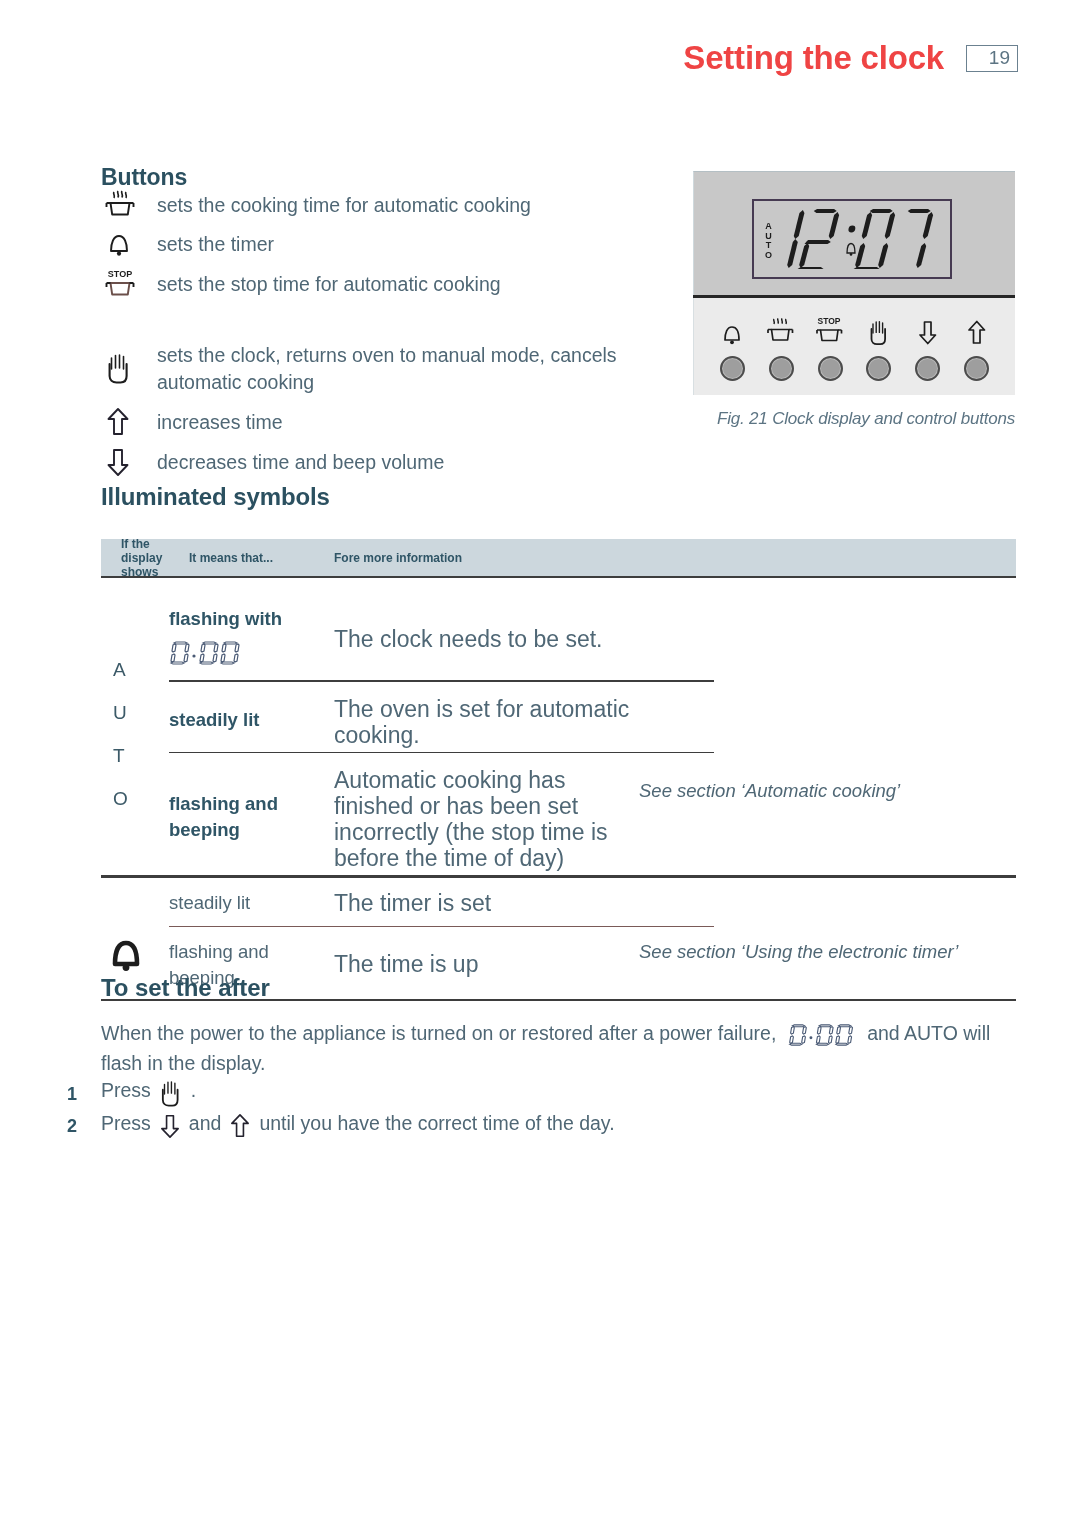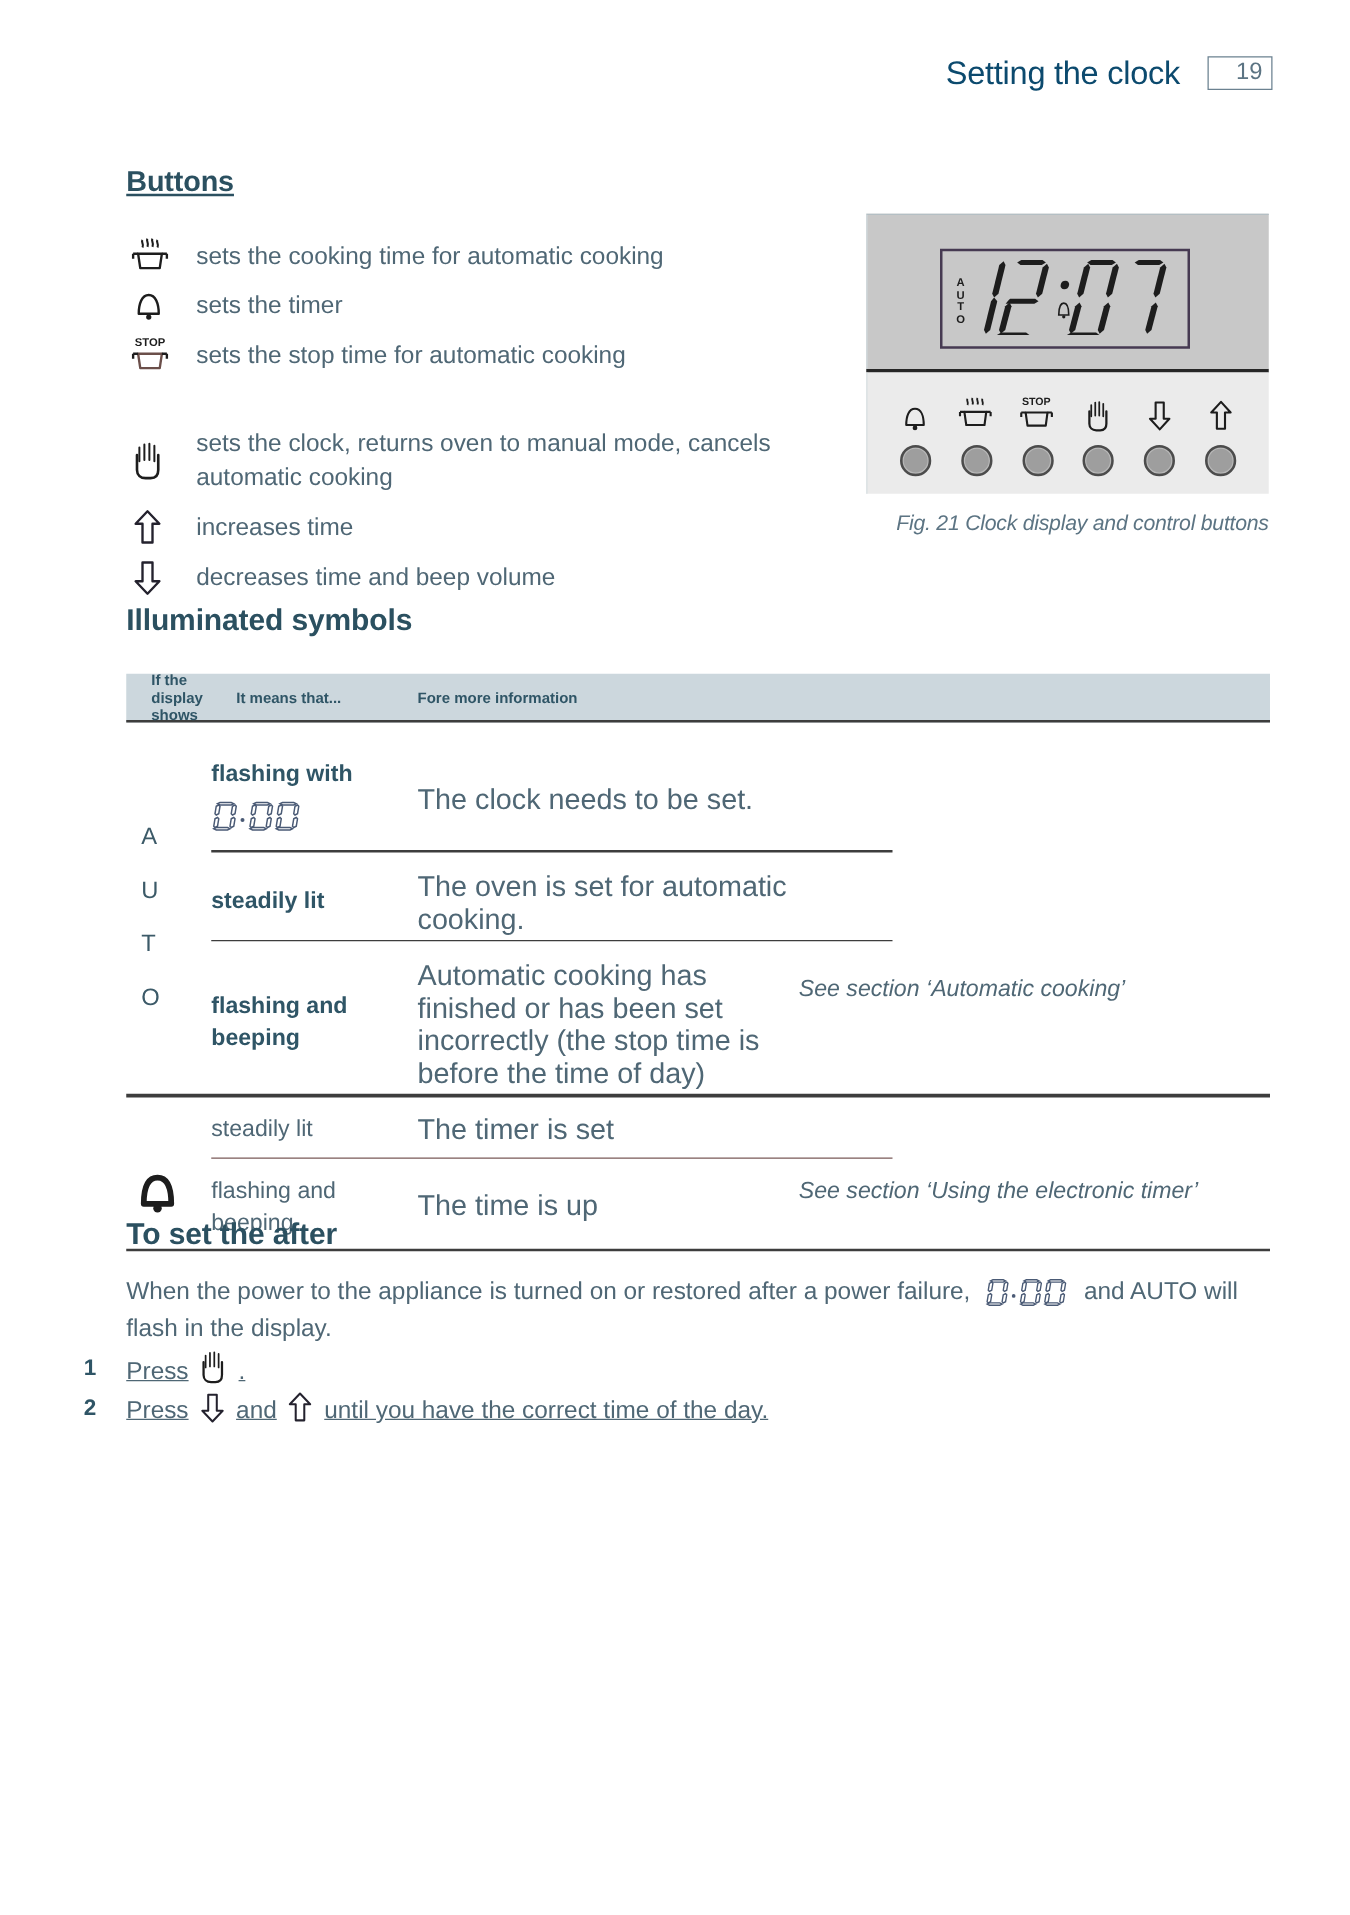--- a/index.html
+++ b/index.html
@@ -23,23 +23,23 @@
     left: 0;
     width: 1080px;
     height: 44px;
     display: flex;
     align-items: center;
     justify-content: flex-end;
     padding-right: 62px;
     box-sizing: border-box;
   }
   .header-title {
-    font-size: 26px;
-    font-weight: normal;
-    color: #0c4a6e;
+    font-size: 33px;
+    font-weight: bold;
+    color: #ef4444;
     letter-spacing: -0.2px;
     margin-right: 22px;
   }
   .page-num-box {
     border: 1.5px solid #6b8190;
     width: 52px;
     height: 27px;
     display: flex;
     align-items: center;
     justify-content: flex-end;
@@ -52,21 +52,21 @@
   }
 
   
   .sec-heading {
     position: absolute;
     font-size: 23px;
     font-weight: bold;
     color: #2b5060;
     letter-spacing: -0.1px;
   }
-  #h-buttons { left: 101px; top: 132px; text-decoration: underline; }
+  #h-buttons { left: 101px; top: 164px; }
   #h-illum   { left: 101px; top: 483px; font-size: 24px; }
   #h-toset   { left: 101px; top: 974px; font-size: 24px; }
 
   
   .btn-list {
     position: absolute;
     left: 101px;
     top: 185px;
     width: 540px;
   }
@@ -311,21 +311,21 @@
   }
   .step-num {
     width: 39px;
     min-width: 39px;
     font-weight: bold;
     color: #2f5566;
     font-size: 18px;
     padding-left: 5px;
     box-sizing: border-box;
   }
-  .step-text { display: flex; align-items: flex-end; gap: 7px; text-decoration: underline; }
+  .step-text { display: flex; align-items: flex-start; gap: 7px; }
 
   .inline-ico { display: inline-flex; align-items: center; vertical-align: middle; }
 </style>
 </head>
 <body>
 
 <div class="page-header">
   <div class="header-title">Setting the clock</div>
   <div class="page-num-box">
     <span class="page-num">19</span>

